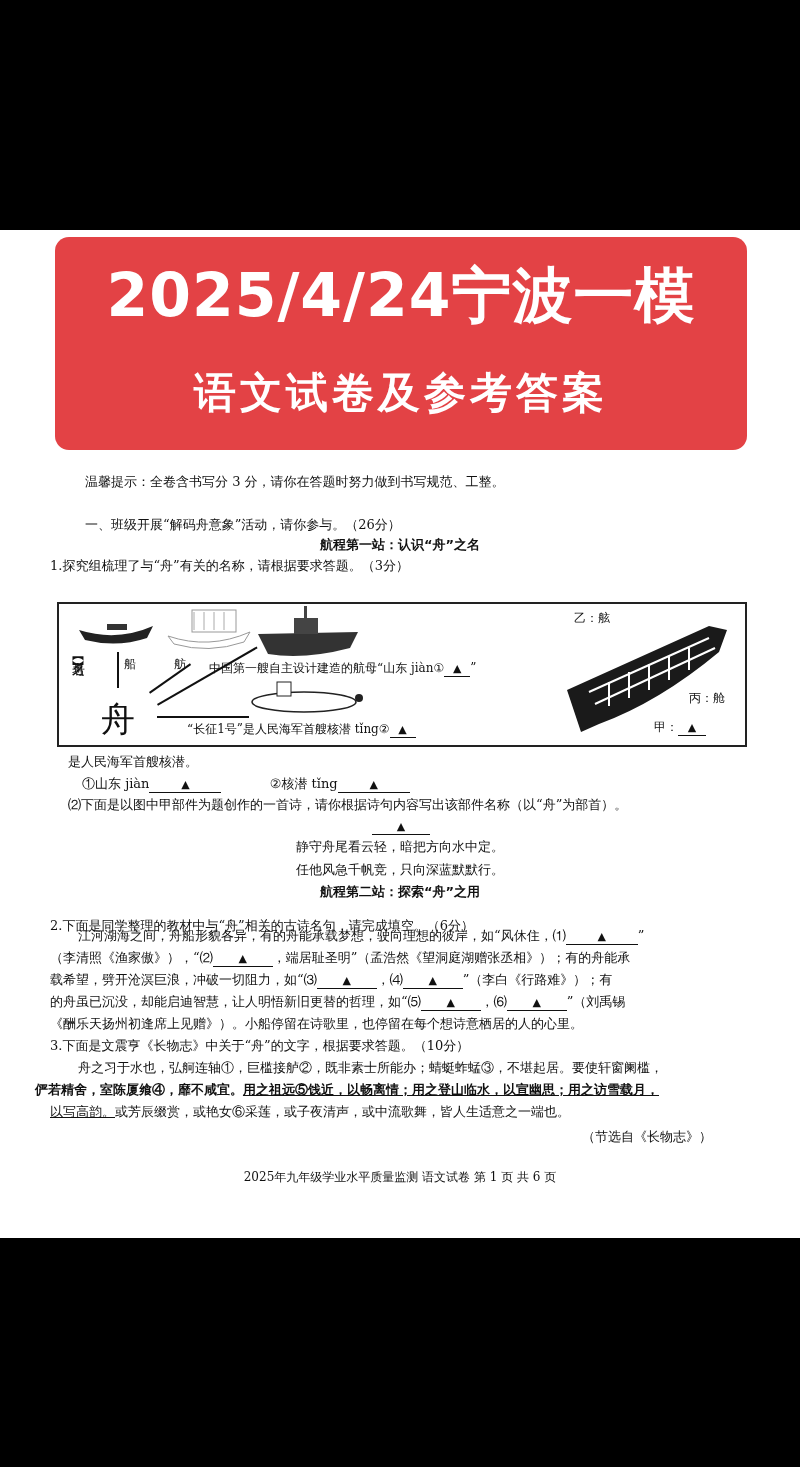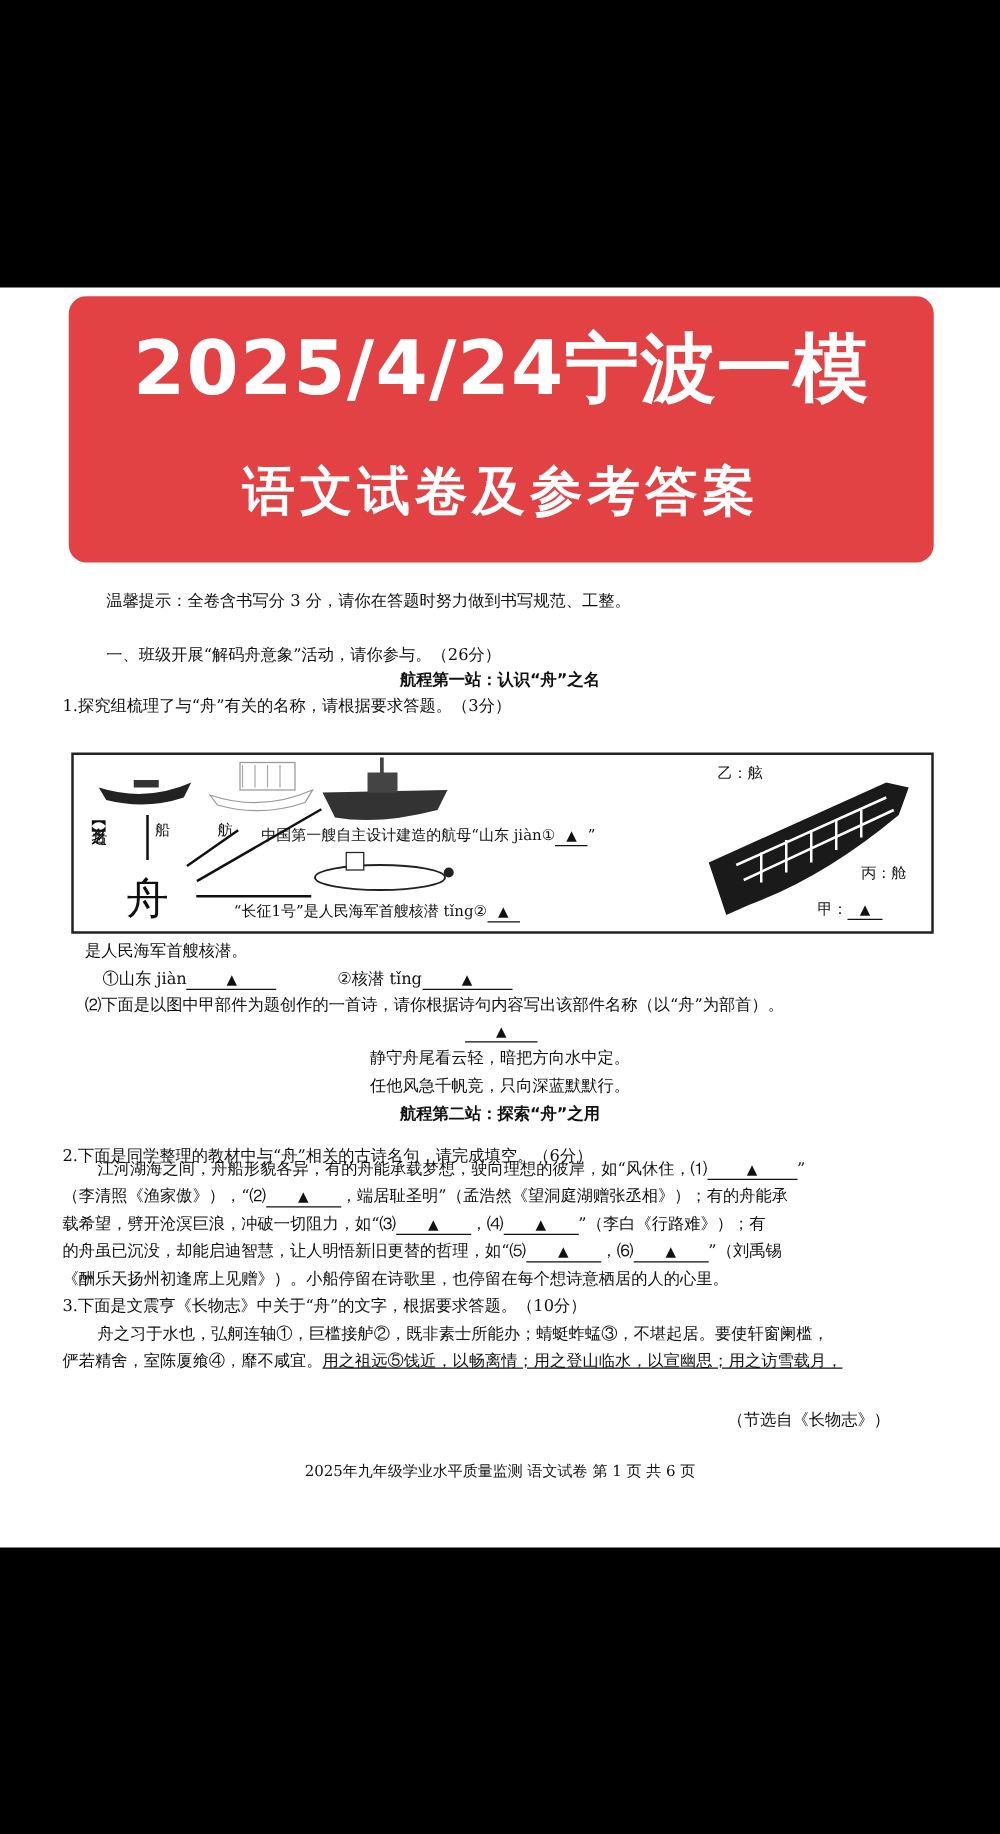--- a/index.html
+++ b/index.html
@@ -114,19 +114,22 @@
   <div class="t" style="left:50px; top:741px;">
     <span>载希望，劈开沧溟巨浪，冲破一切阻力，如“⑶</span><span class="blank" style="width:60px;">▲</span><span>，⑷</span><span class="blank" style="width:60px;">▲</span><span>”（李白《行路难》）；有</span>
   </div>
   <div class="t" style="left:50px; top:763px;">
     <span>的舟虽已沉没，却能启迪智慧，让人明悟新旧更替的哲理，如“⑸</span><span class="blank" style="width:60px;">▲</span><span>，⑹</span><span class="blank" style="width:60px;">▲</span><span>”（刘禹锡</span>
   </div>
   <div class="t" style="left:50px; top:785px;">《酬乐天扬州初逢席上见赠》）。小船停留在诗歌里，也停留在每个想诗意栖居的人的心里。</div>
 
   <div class="t" style="left:50px; top:807px;text-align:right;">3.下面是文震亨《长物志》中关于“舟”的文字，根据要求答题。（10分）</div>
   <div class="t" style="left:78px; top:829px;">舟之习于水也，弘舸连轴①，巨槛接舻②，既非素士所能办；蜻蜓蚱蜢③，不堪起居。要使轩窗阑槛，</div>
-  <div class="t" style="left:50px; top:851px;">
+  <div class="t" style="left:35px; top:851px;font-weight:bold;">
     <span>俨若精舍，室陈厦飨④，靡不咸宜。</span><span class="ul">用之祖远⑤饯近，以畅离情；用之登山临水，以宣幽思；用之访雪载月，</span>
+  </div>
+  <div class="t" style="left:50px; top:873px;">
+    <span class="ul">以写高韵。</span><span>或芳辰缀赏，或艳女⑥采莲，或子夜清声，或中流歌舞，皆人生适意之一端也。</span>
   </div>
   <div class="t" style="left:582px; top:898px;">（节选自《长物志》）</div>
 
   <div class="t" style="left:0; width:800px; text-align:center; top:938px; font-size:12px;">2025年九年级学业水平质量监测 语文试卷  第 1 页 共 6 页</div>
 </div>
 
 </body></html>

